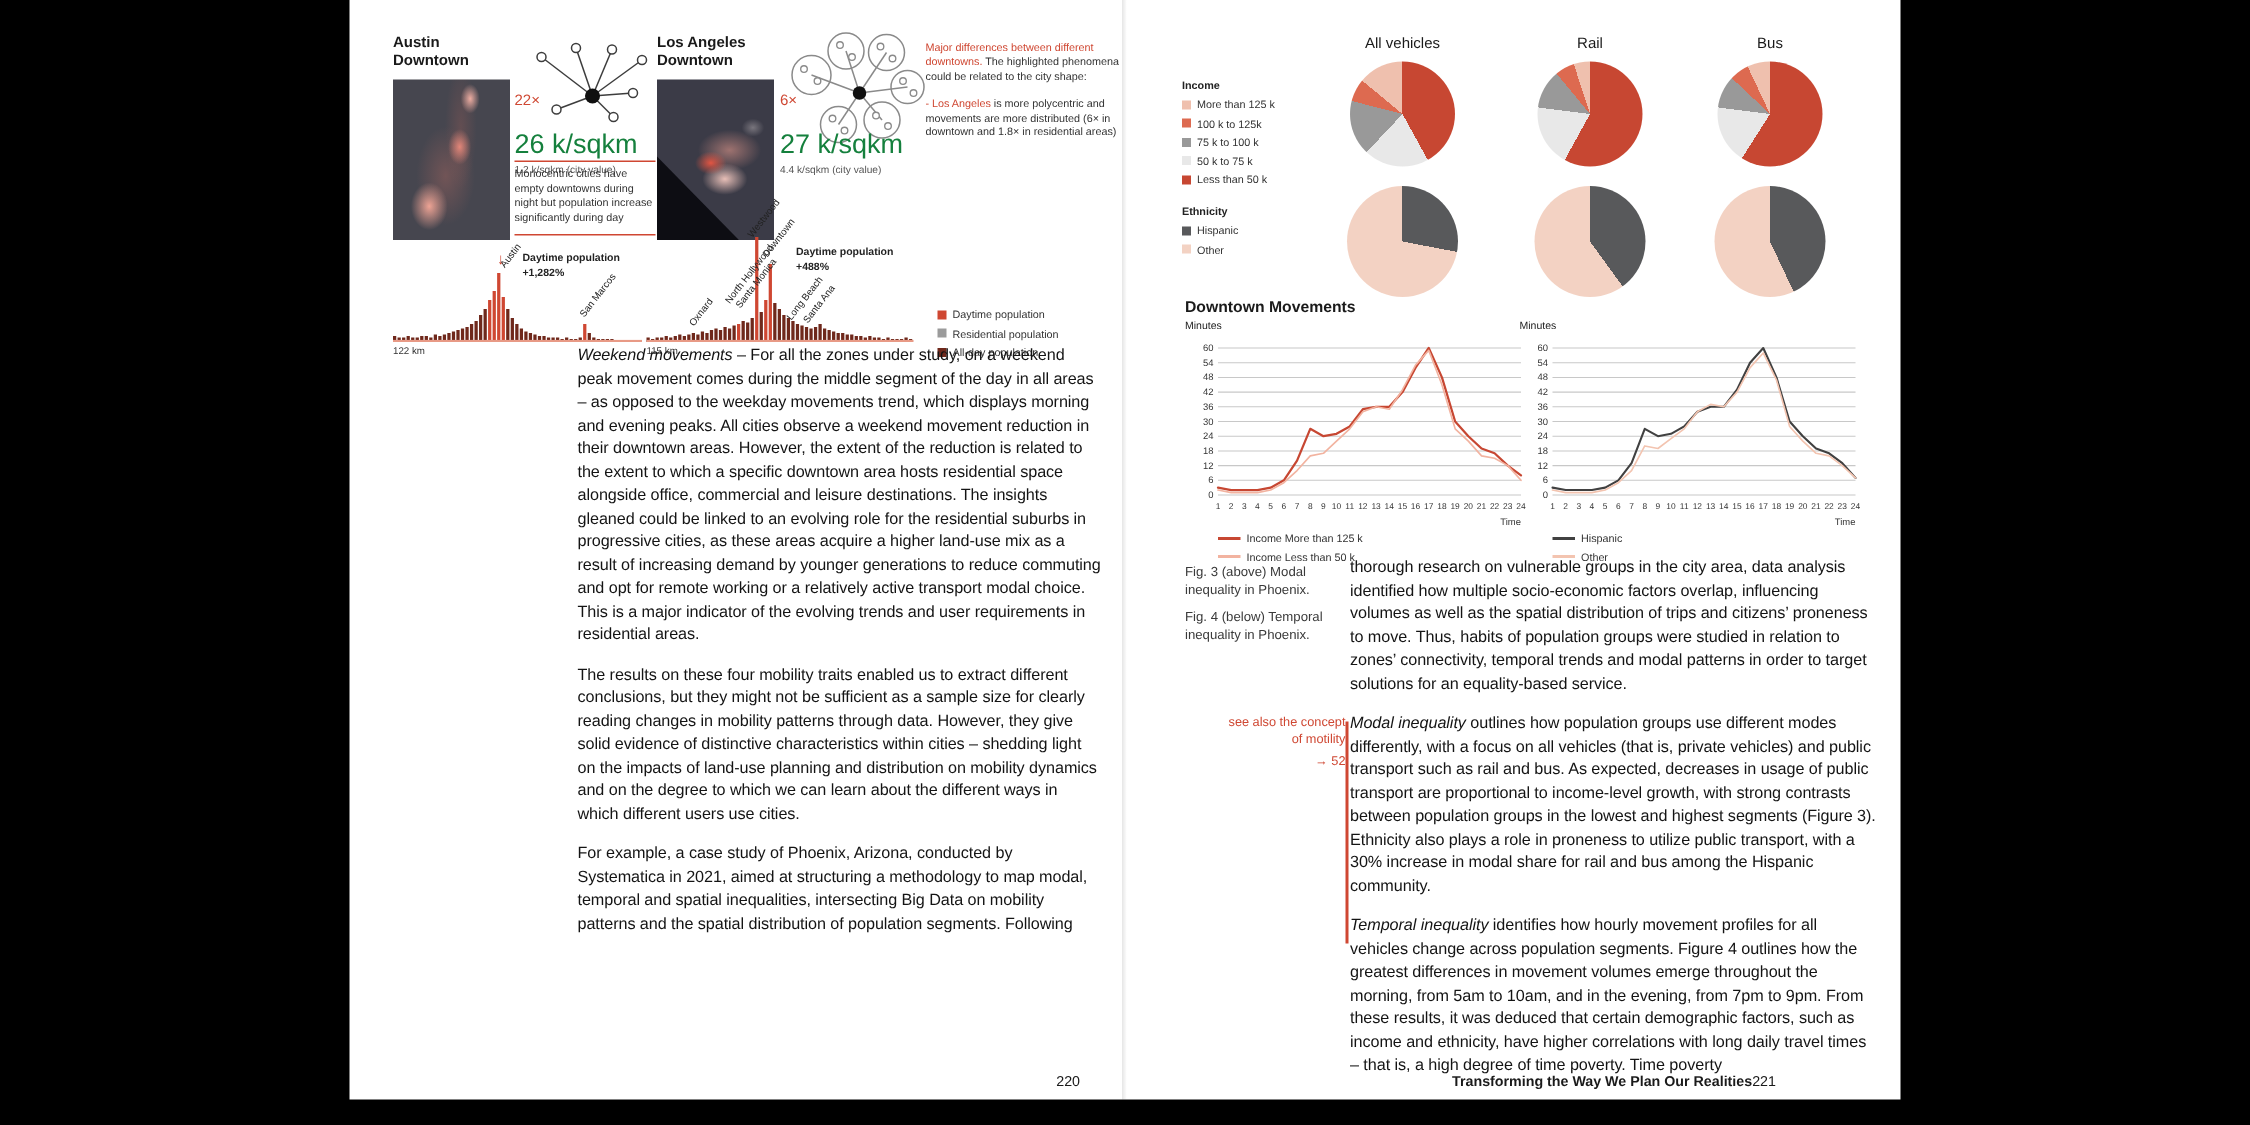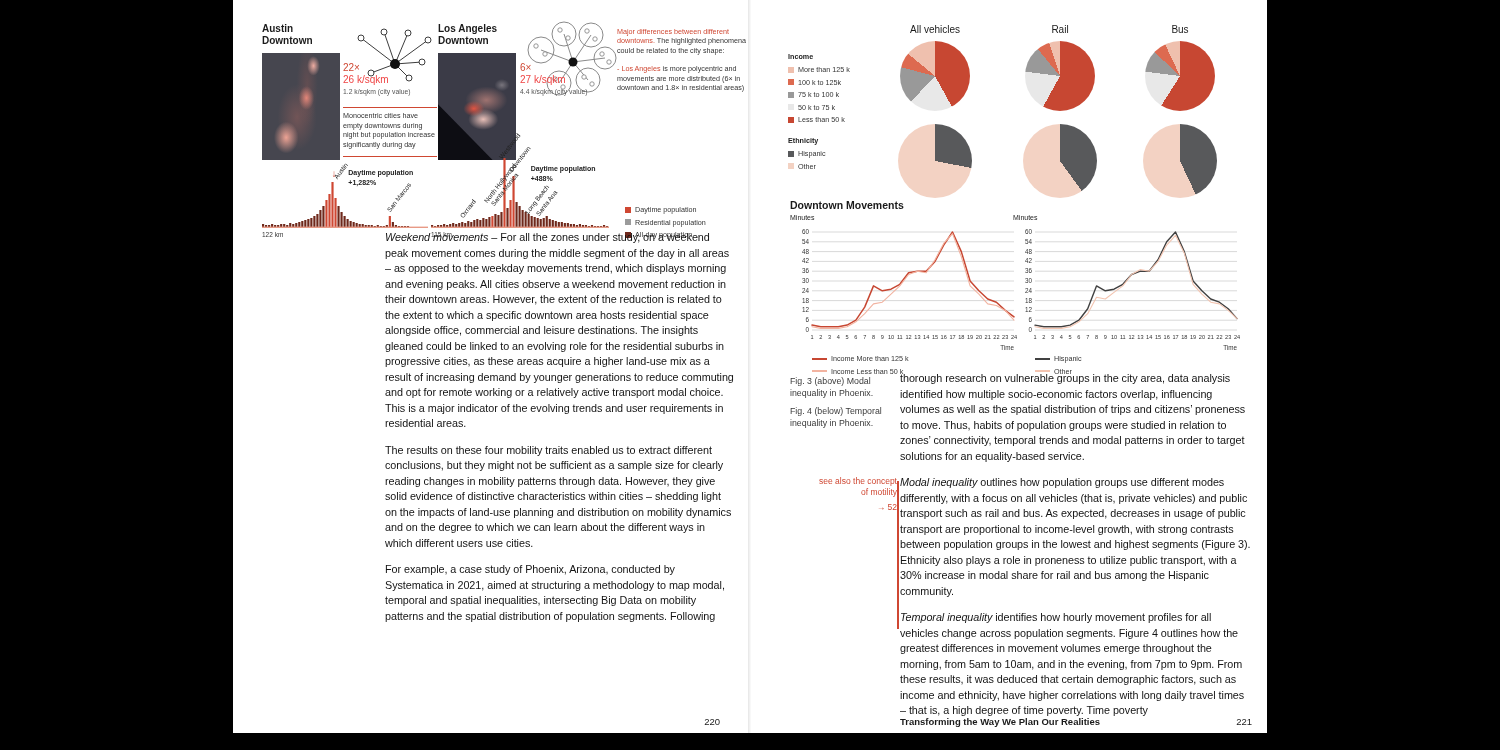--- a/index.html
+++ b/index.html
@@ -16,21 +16,21 @@
  radial-gradient(ellipse 17px 22px at 31% 79%,rgba(246,168,152,.95),rgba(246,168,152,0) 72%),
  radial-gradient(ellipse 26px 44px at 45% 60%,rgba(214,118,104,.30),rgba(214,118,104,0) 75%),
  radial-gradient(ellipse 14px 55px at 58% 30%,rgba(200,105,92,.22),rgba(200,105,92,0) 75%)}
 #la-map{background-color:#3b3b47;background-image:
  radial-gradient(ellipse 15px 11px at 46% 52%,rgba(233,86,66,.95),rgba(233,86,66,0) 70%),
  radial-gradient(ellipse 20px 14px at 58% 62%,rgba(250,205,195,.9),rgba(250,205,195,0) 75%),
  radial-gradient(ellipse 28px 18px at 62% 44%,rgba(240,160,145,.55),rgba(240,160,145,0) 75%),
  radial-gradient(ellipse 10px 8px at 82% 30%,rgba(235,225,225,.35),rgba(235,225,225,0) 75%)}
 .ocean{position:absolute;inset:0;clip-path:polygon(0 48%,70% 100%,0 100%);background:#0d0d13}
 .stat .mult{font-size:10px;font-weight:normal;color:#cf4732}
-.stat .dens{font-size:10px;color:#ef4444;margin-top:1px}
+.stat .dens{font-size:18px;color:#15803d;margin-top:13px}
 .stat .cityv{font-size:6.8px;color:#555;margin-top:3px}
 .note{width:94px;height:50px;border-top:1.5px solid #cf4732;border-bottom:1.5px solid #cf4732;padding:3px 0;font-size:7.2px;line-height:9.6px;color:#333}
 .ann{width:131px;font-size:7.2px;line-height:9.4px;color:#333}
 .ann p{margin-bottom:9px}
 .hl{color:#cf4732}
 .hist{overflow:visible}
 .rot-label{position:absolute;font-size:6.5px;color:#222;white-space:nowrap;transform:rotate(-52deg);transform-origin:0 100%}
 .hist-title{position:absolute;font-size:7px;line-height:9.5px;font-weight:bold;color:#222;white-space:nowrap}
 .hist-arrow{position:absolute;font-size:10px;color:#cf4732;font-weight:bold;line-height:10px}
 .km{position:absolute;font-size:6.5px;color:#333;white-space:nowrap}
@@ -487,17 +487,17 @@
     <div style="margin-top:4px"><span>→ 52</span></div>
   </div>
   <div class="abs red-rule" style="left:664px;top:481px;height:148px"></div>
 
   <div class="abs body-col" style="left:667px;top:371px;width:352px">
     <p>thorough research on vulnerable groups in the city area, data analysis identified how multiple socio-economic factors overlap, influencing volumes as well as the spatial distribution of trips and citizens’ proneness to move. Thus, habits of population groups were studied in relation to zones’ connectivity, temporal trends and modal patterns in order to target solutions for an equality-based service.</p>
     <p><span class="lead">Modal inequality</span><span> outlines how population groups use different modes differently, with a focus on all vehicles (that is, private vehicles) and public transport such as rail and bus. As expected, decreases in usage of public transport are proportional to income-level growth, with strong contrasts between population groups in the lowest and highest segments (Figure 3). Ethnicity also plays a role in proneness to utilize public transport, with a 30% increase in modal share for rail and bus among the Hispanic community.</span></p>
     <p><span class="lead">Temporal inequality</span><span> identifies how hourly movement profiles for all vehicles change across population segments. Figure 4 outlines how the greatest differences in movement volumes emerge throughout the morning, from 5am to 10am, and in the evening, from 7pm to 9pm. From these results, it was deduced that certain demographic factors, such as income and ethnicity, have higher correlations with long daily travel times – that is, a high degree of time poverty. Time poverty</span></p>
   </div>
 
-  <div class="abs footer" style="left:667px;top:716px;width:352px;display:flex;justify-content:space-between">
+  <div class="abs footer" style="left:667px;top:716px;width:352px;display:flex;justify-content:center">
     <span class="b">Transforming the Way We Plan Our Realities</span>
     <span>221</span>
   </div>
 </div>
 
 </body></html>

